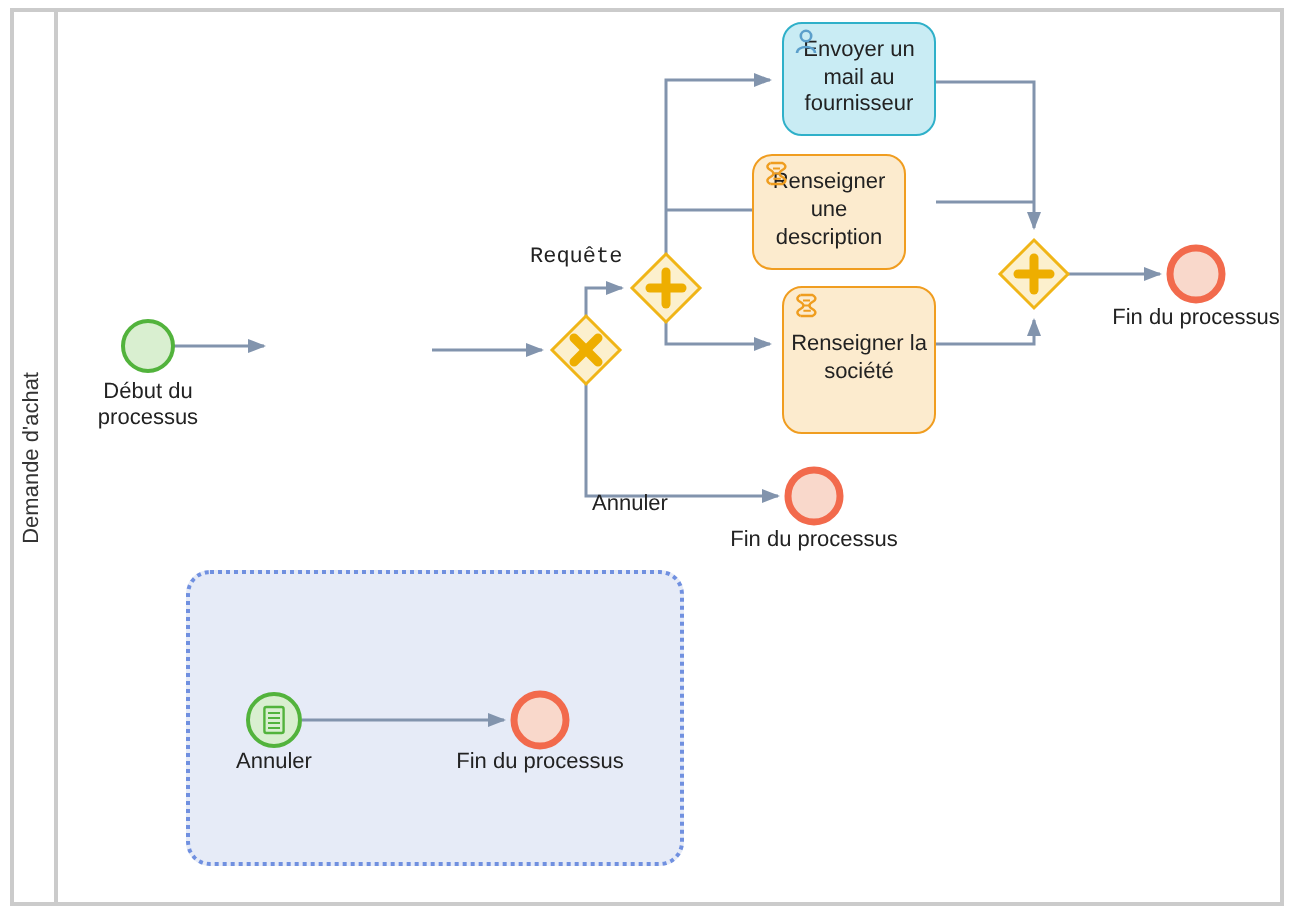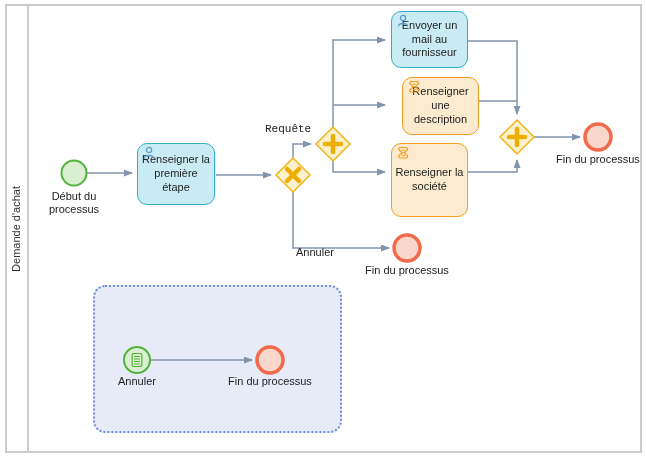--- a/index.html
+++ b/index.html
@@ -115,41 +115,32 @@
           <line x1="134" y1="359" x2="140" y2="359"></line>
           <line x1="134" y1="361.5" x2="140" y2="361.5"></line>
           <line x1="134" y1="364" x2="140" y2="364"></line>
         </g>
       </g>
     </g>
 
     <circle cx="270" cy="360" r="13" fill="#f9d8cb" stroke="#f26a4c" stroke-width="3.5"></circle>
   </svg>
 
-  <div class="task task-user" style="left:137px; top:143px; width:78px; height:62px;">
-    <span class="icon">
-      <svg width="14" height="14" viewBox="0 0 14 14">
-        <circle cx="7" cy="4" r="2.6" fill="none" stroke="#5b9fcb" stroke-width="1.3"></circle>
-        <path d="M2.5,12.5 C2.5,8.5 11.5,8.5 11.5,12.5" fill="none" stroke="#5b9fcb" stroke-width="1.3"></path>
-      </svg>
-    </span>
-    <span>Renseigner la première étape</span>
-  </div>
 
   <div class="task task-user" style="left:391px; top:11px; width:77px; height:57px;">
     <span class="icon">
       <svg width="14" height="14" viewBox="0 0 14 14">
         <circle cx="7" cy="4" r="2.6" fill="none" stroke="#5b9fcb" stroke-width="1.3"></circle>
         <path d="M2.5,12.5 C2.5,8.5 11.5,8.5 11.5,12.5" fill="none" stroke="#5b9fcb" stroke-width="1.3"></path>
       </svg>
     </span>
     <span>Envoyer un mail au fournisseur</span>
   </div>
 
-  <div class="task task-script" style="left:402px; top:77px; width:77px; height:58px;">
+  <div class="task task-script" style="left:376px; top:77px; width:77px; height:58px;">
     <span class="icon">
       <svg width="14" height="14" viewBox="0 0 14 14">
         <path d="M4.2,1.5 C2.2,2.6 2.2,3.9 4.2,5 C6.2,6.1 6.2,7.4 4.2,8.5 C2.2,9.6 2.2,10.9 4.2,12" fill="none" stroke="#ef9d1f" stroke-width="1.2"></path>
         <path d="M4.2,1.5 L10.2,1.5 C12.2,2.6 12.2,3.9 10.2,5 C8.2,6.1 8.2,7.4 10.2,8.5 C12.2,9.6 12.2,10.9 10.2,12 L4.2,12" fill="none" stroke="#ef9d1f" stroke-width="1.2"></path>
         <path d="M5.5,4.2 H9 M5.5,6.8 H9.2 M5.7,9.4 H9.4" stroke="#ef9d1f" stroke-width="1" fill="none"></path>
       </svg>
     </span>
     <span>Renseigner une description</span>
   </div>
 

